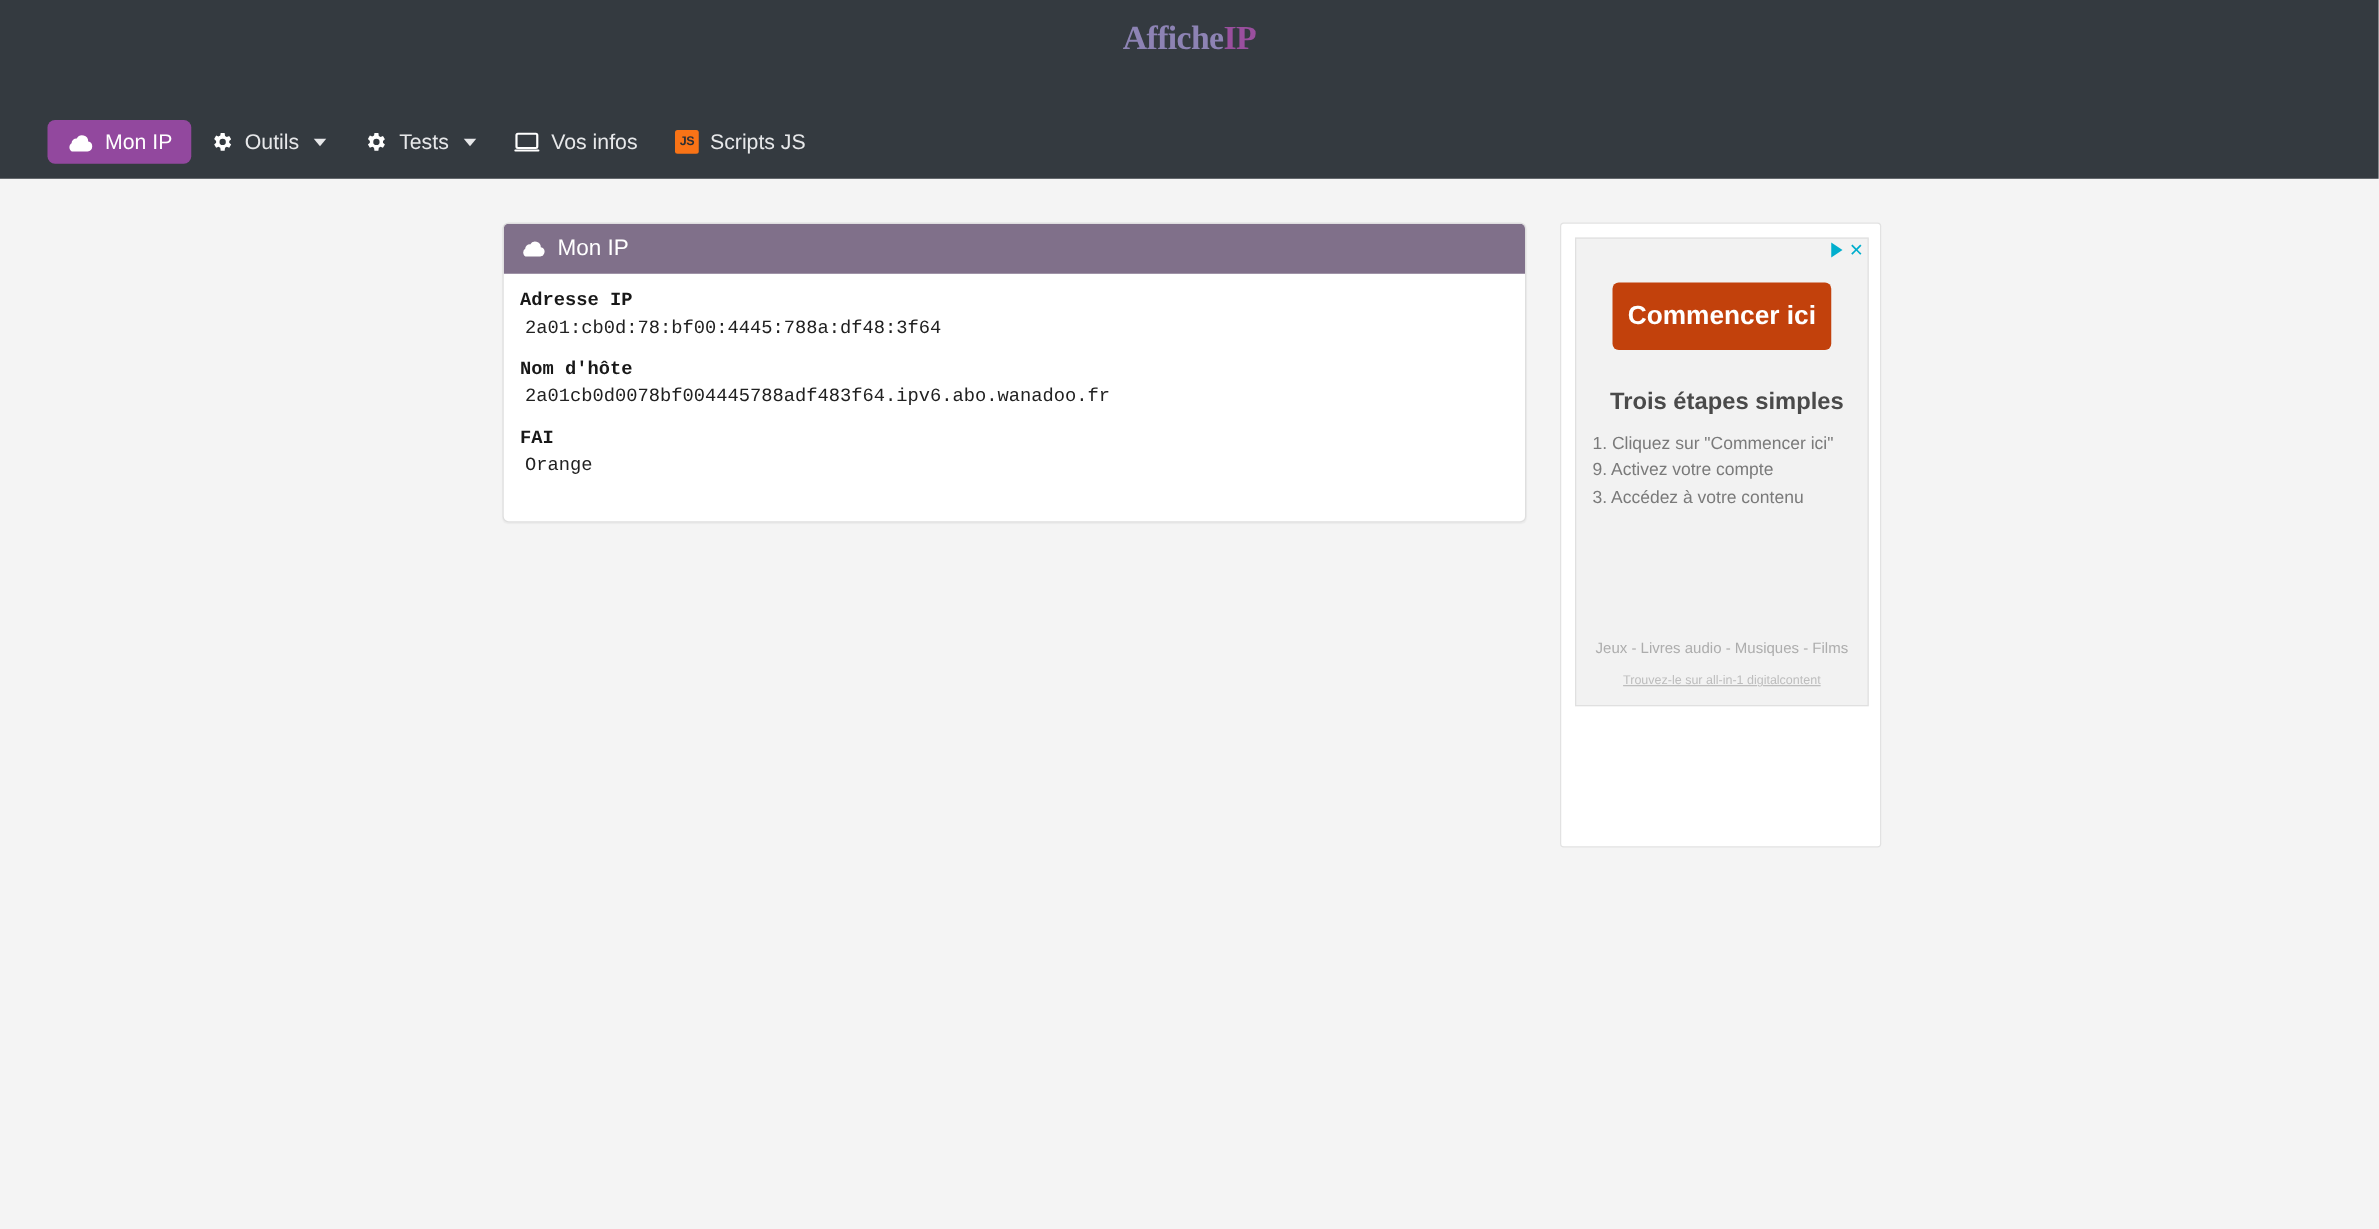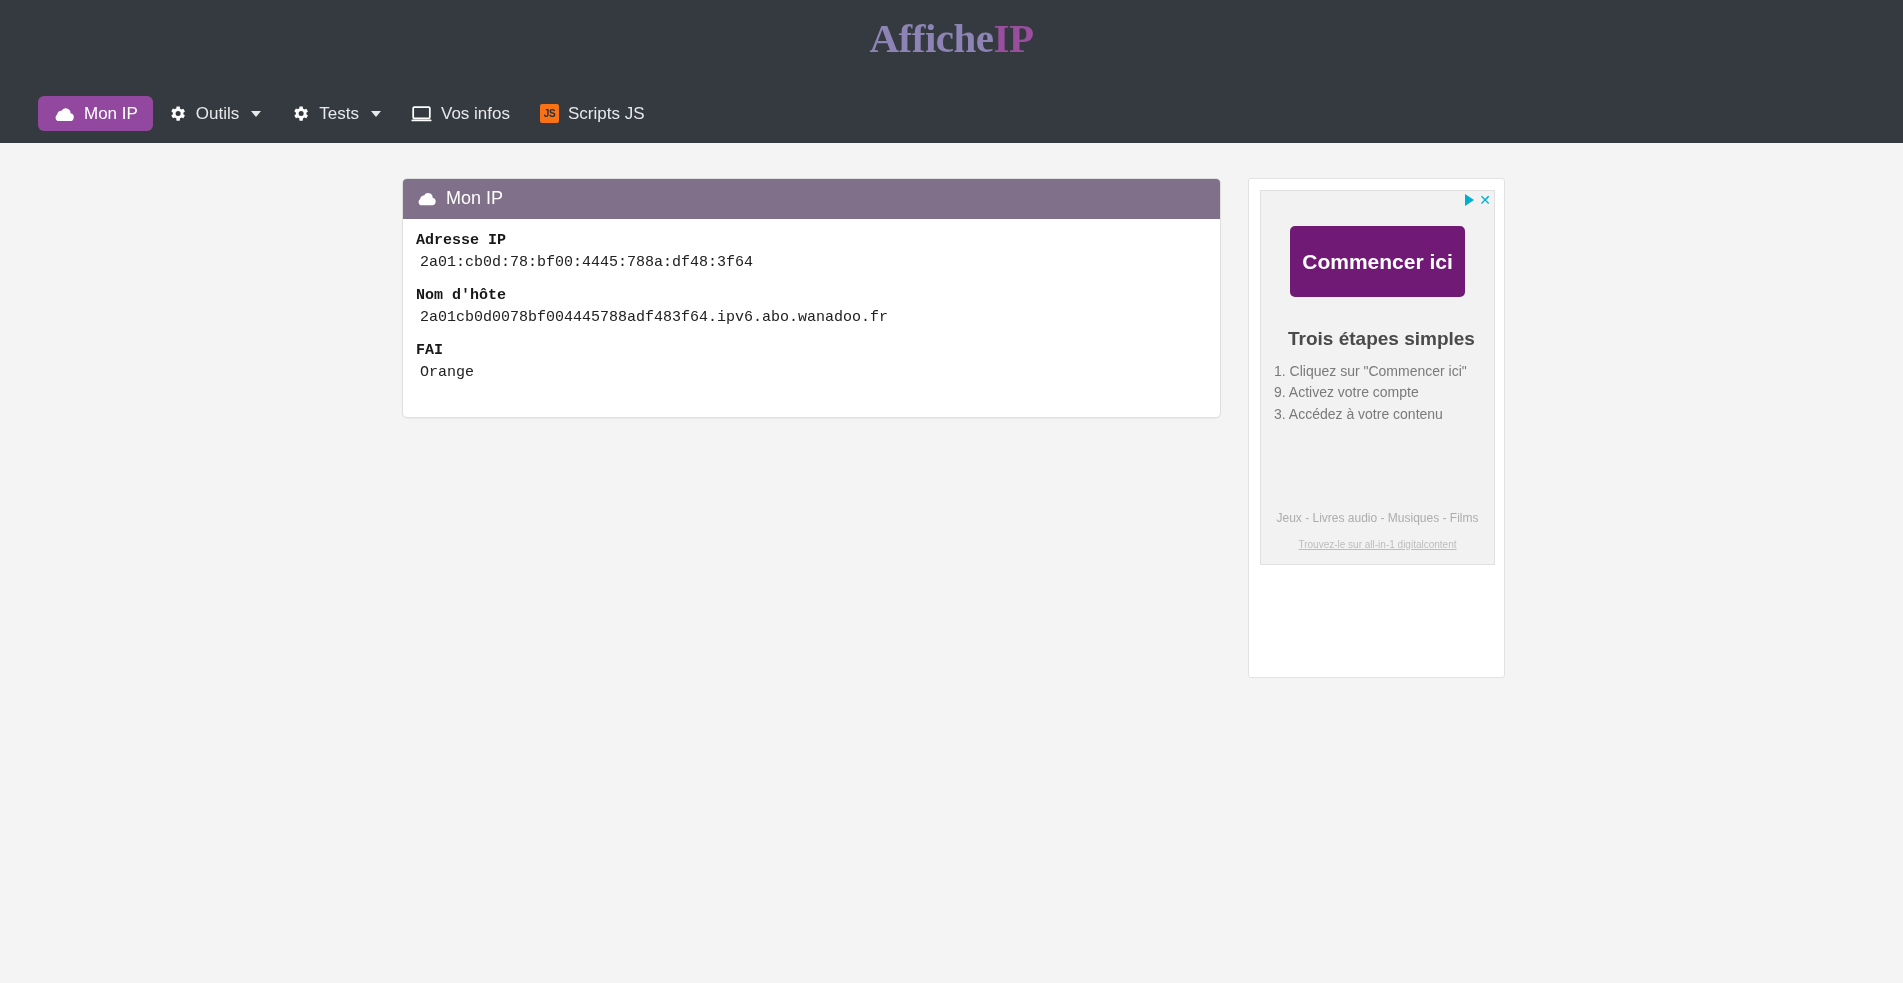--- a/index.html
+++ b/index.html
@@ -16,21 +16,21 @@
   .header {
     background: #343a40;
     height: 143px;
     position: relative;
   }
   .brand {
     text-align: center;
     padding-top: 16px;
     font-family: "Liberation Serif", serif;
     font-weight: bold;
-    font-size: 41px;
+    font-size: 27px;
     letter-spacing: -0.5px;
     line-height: 1.1;
     user-select: none;
   }
   .brand .b1 { color: #8d83b4; }
   .brand .b2 { color: #9a4f9e; }
 
   .navbar {
     position: absolute;
     left: 38px;
@@ -164,22 +164,22 @@
   .ad-close {
     color: #00aecd;
     font-size: 14px;
     line-height: 1;
     cursor: pointer;
     font-family: "Liberation Sans", sans-serif;
   }
   .ad-cta {
     margin: 35px auto 0 auto;
     width: 175px;
-    height: 71px;
-    background: #701a75;
+    height: 54px;
+    background: #c2410c;
     border-radius: 5px;
     color: #ffffff;
     font-size: 21px;
     font-weight: bold;
     display: flex;
     align-items: center;
     justify-content: center;
     cursor: pointer;
   }
   .ad-heading {

